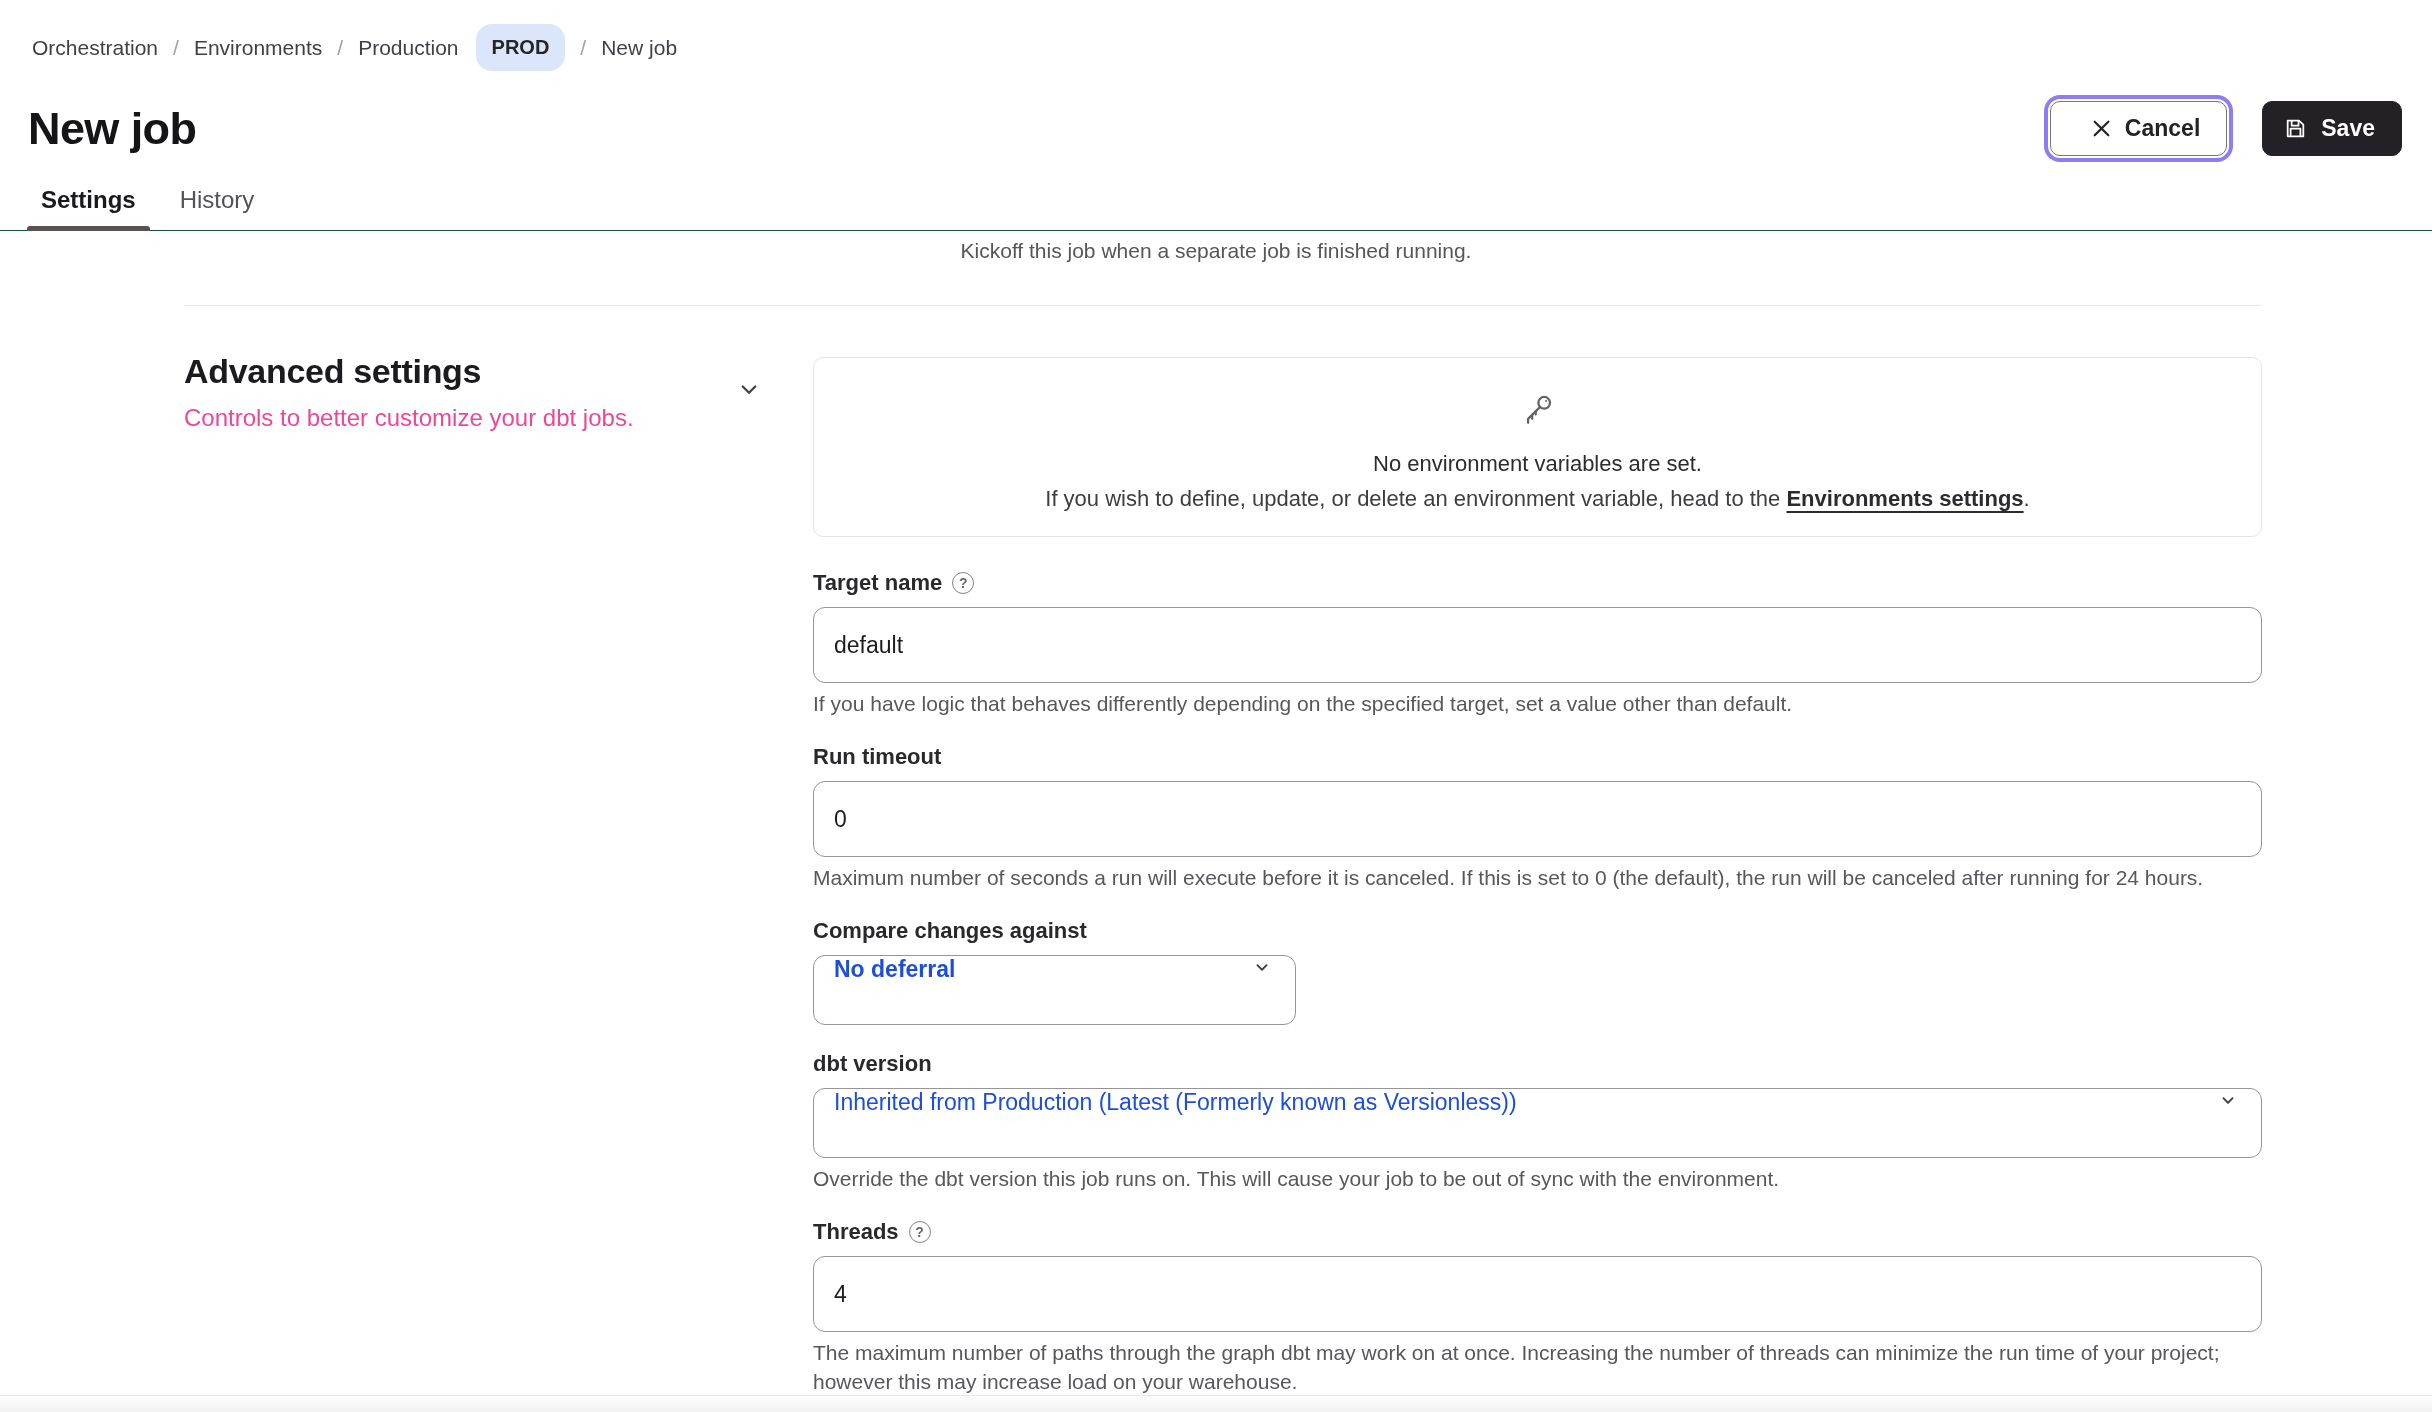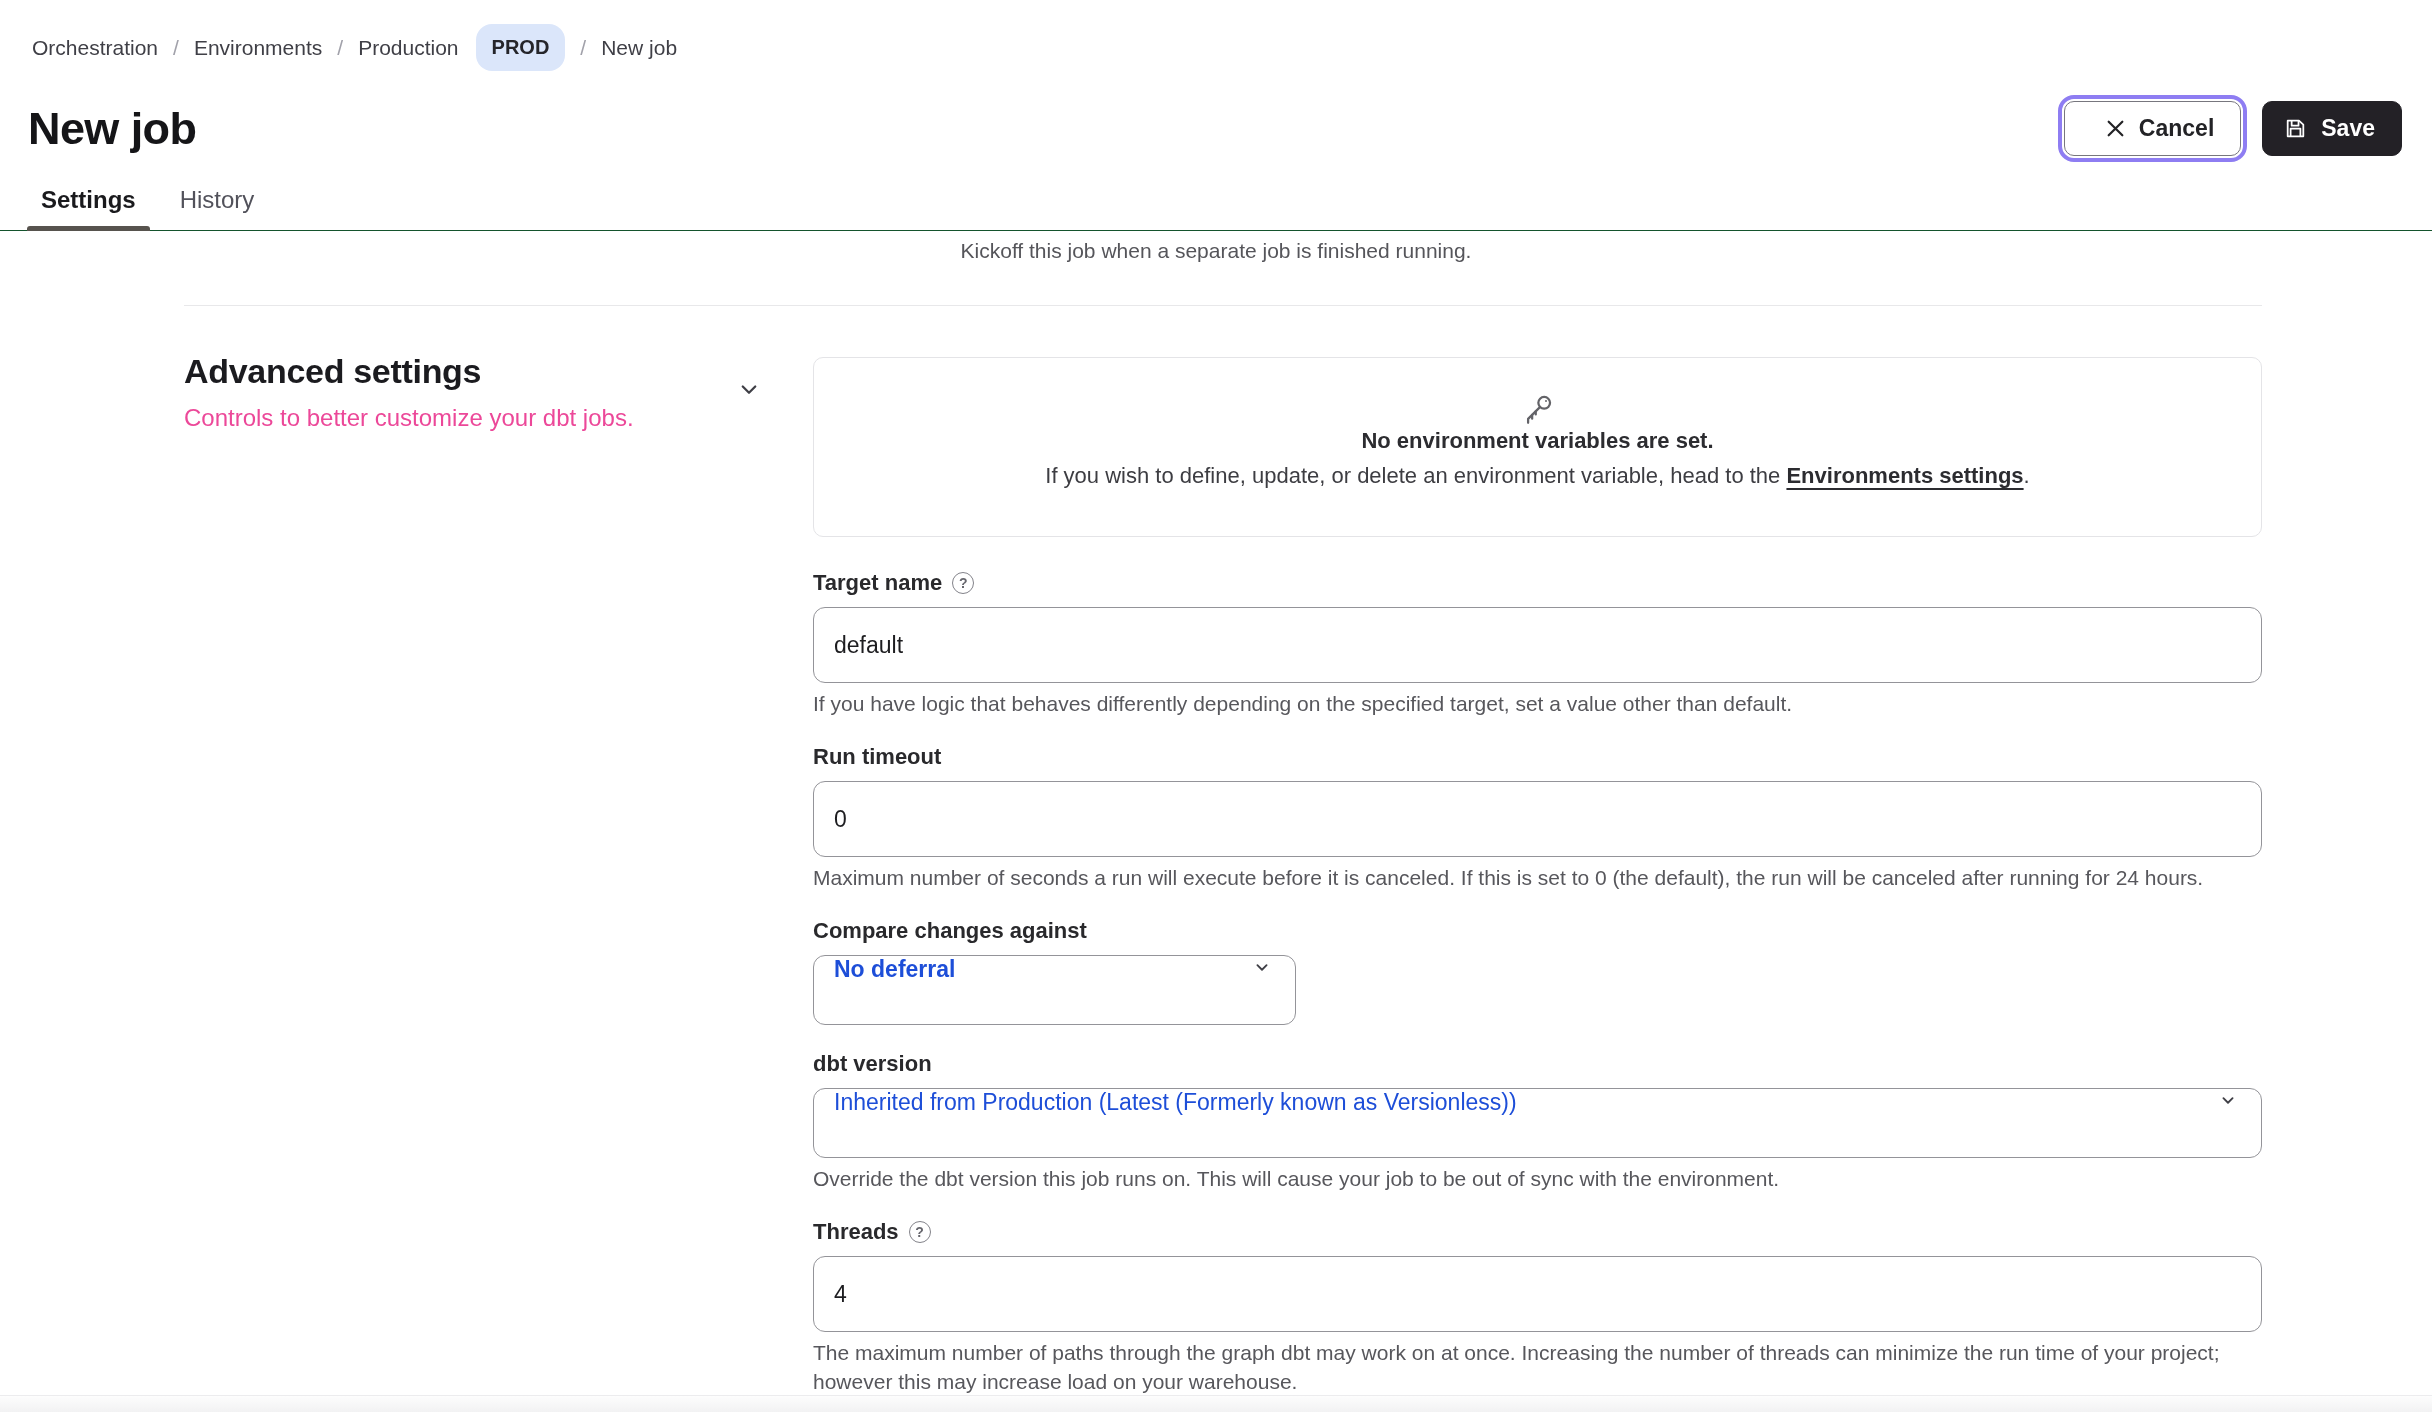--- a/index.html
+++ b/index.html
@@ -19,21 +19,21 @@
     padding:12px 16px; border-radius:16px; margin-left:2px; }
 
   
   .title-row { display:flex; justify-content:space-between; align-items:center;
     padding:30px 30px 0 28px; }
   h1 { margin:0; font-size:45px; font-weight:700; letter-spacing:-0.6px; color:#151518; }
   .actions { display:flex; align-items:center; gap:16px; }
   .btn { display:inline-flex; align-items:center; gap:13px; height:55px; padding:0 26px;
     font-size:23px; font-weight:600; border-radius:10px; cursor:pointer; font-family:inherit; }
   .btn-cancel { background:#fff; border:1.5px solid #77767e; color:#232326;
-    outline:4.5px solid #8e7df2; outline-offset:2.5px; margin-right:5px;padding-left:40px; }
+    outline:4.5px solid #8e7df2; outline-offset:2.5px; margin-right:19px;padding-left:40px; }
   .btn-save { background:#232126; border:1.5px solid #232126; color:#ffffff;padding-left:20px; }
 
   
   .tabs { display:flex; gap:16px; padding:30px 0 0 27px; border-bottom:1px solid #14532d; }
   .tab { position:relative; padding:0 14px 16px; font-size:24px; font-weight:500;
     color:#52525b; cursor:pointer; }
   .tab.active { color:#1a1a1d; font-weight:700; }
   .tab.active::after { content:""; position:absolute; left:0; right:0; bottom:-1px;
     height:5px; background:#57534e; border-radius:3px 3px 0 0; }
 
@@ -45,21 +45,21 @@
   .advanced { display:flex; margin:0 170px 0 184px; padding-top:46px; }
   .adv-left { width:600px; flex:none; position:relative; }
   .adv-left h2 { margin:0; font-size:34px; font-weight:700; letter-spacing:-0.3px; color:#1b1b1f; }
   .adv-sub { margin-top:13px; font-size:24px; color:#ec4899; }
   .adv-chevron { position:absolute; right:20px; top:22px; cursor:pointer; }
   .adv-right { flex:1; margin-left:29px; }
 
   
   .env-panel { margin-top:5px; height:180px; border:1px solid #e4e4e7; border-radius:10px;
     display:flex; flex-direction:column; align-items:center; padding-top:33px; background:#fff; }
-  .env-title { margin-top:1px; font-size:22px; font-weight:700; color:#2c2c30; }
+  .env-title { margin-top:24px; font-size:22px; font-weight:400; color:#2c2c30; }
   .env-body { margin-top:9px; font-size:22px; color:#3d3d42; }
   .env-link { font-weight:700; text-decoration:underline; text-underline-offset:5px; cursor:pointer; color:#2c2c30; }
 
   
   .group { margin-top:26px; }
   .group.first { margin-top:33px; }
   .label-row { display:flex; align-items:center; font-size:22px; font-weight:700; color:#29292c; }
   .help { width:22px; height:22px; margin-left:10px; border:1.5px solid #83838a; border-radius:50%;
     display:inline-flex; align-items:center; justify-content:center;
     font-size:14px; font-weight:700; color:#66666d; cursor:pointer; }

